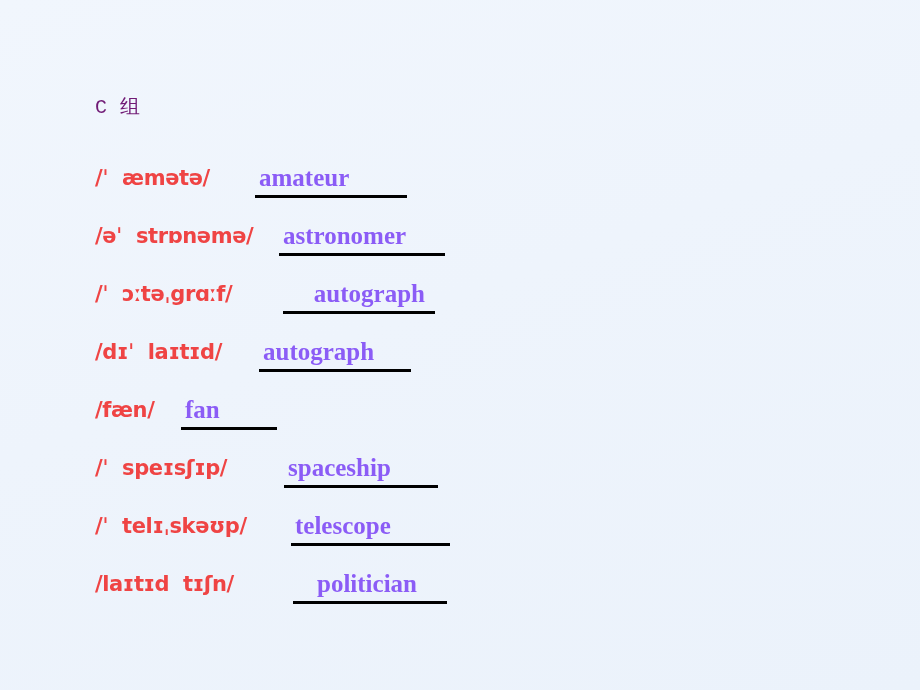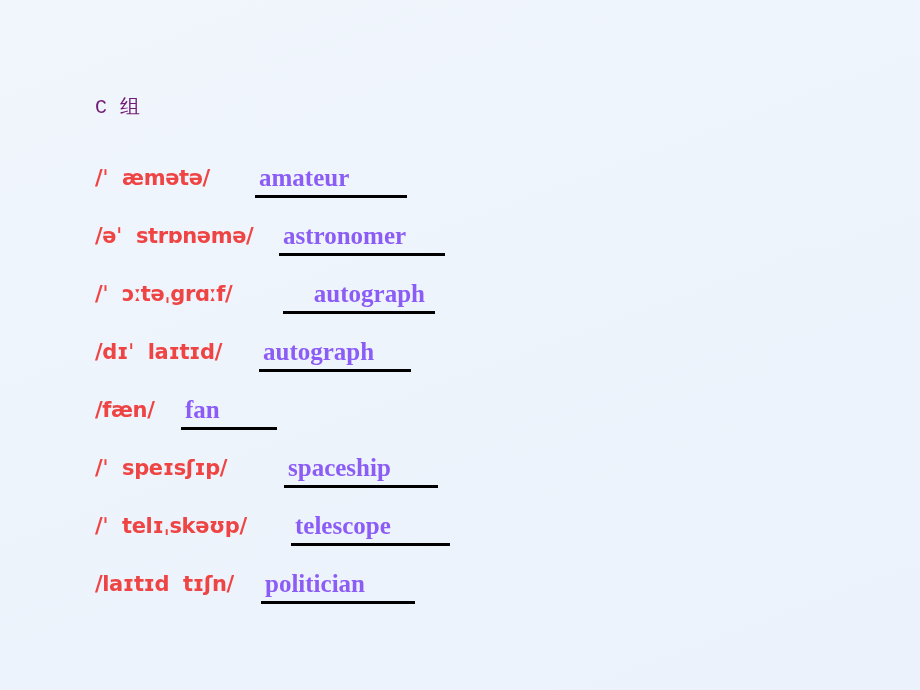--- a/index.html
+++ b/index.html
@@ -107,18 +107,18 @@
         <div class="entry">
           <span class="phonetic" style="min-width: 155px;">/ˈ  speɪsʃɪp/</span>
           <span class="answer-slot" style="min-width: 140px; margin-left: 34px;"><span class="answer-word">spaceship</span></span>
         </div>
         <div class="entry">
           <span class="phonetic" style="min-width: 168px;">/ˈ  telɪˌskəʊp/</span>
           <span class="answer-slot" style="min-width: 145px; margin-left: 28px;"><span class="answer-word">telescope</span></span>
         </div>
         <div class="entry">
           <span class="phonetic" style="min-width: 160px;">/laɪtɪd  tɪʃn/</span>
-          <span class="answer-slot" style="min-width: 140px; margin-left: 6px;"><span class="answer-word">politician</span></span>
+          <span class="answer-slot" style="min-width: 140px; margin-left: 38px; text-align: center;"><span class="answer-word">politician</span></span>
         </div>
       </div>
 
   </div>
 </div>
 
 </body></html>

